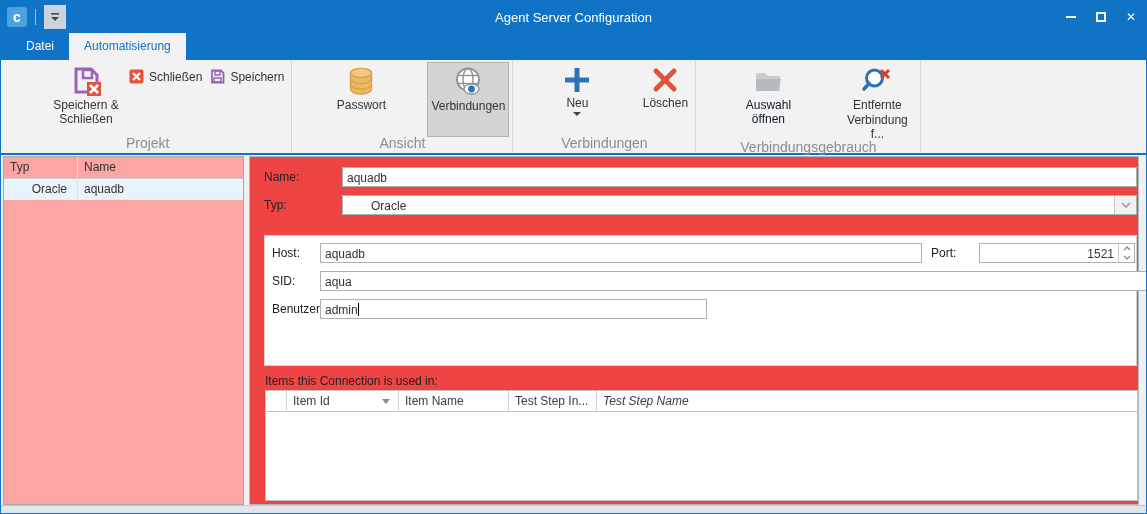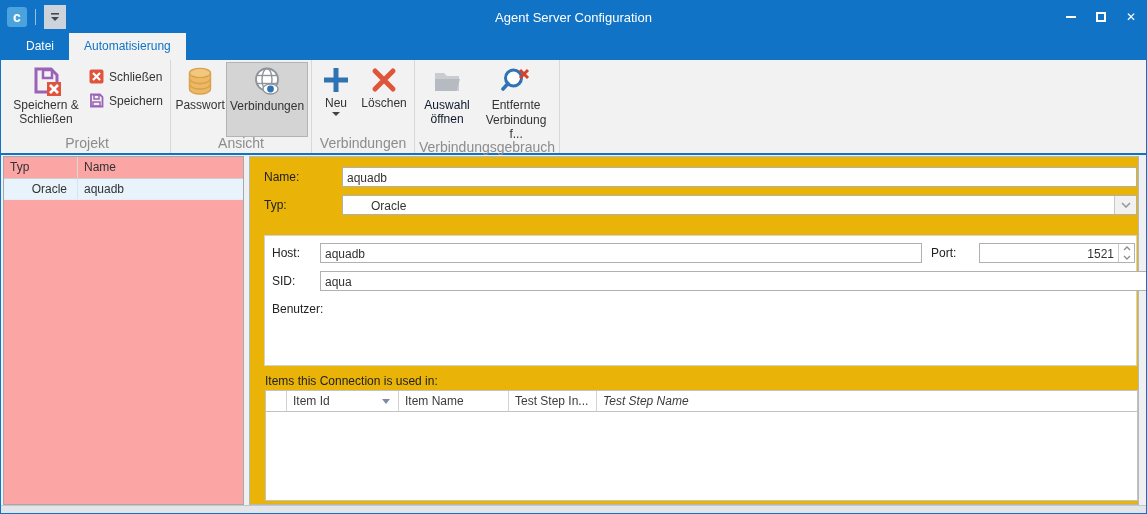--- a/index.html
+++ b/index.html
@@ -30,25 +30,25 @@
   .tab { padding:0 15px; height:27px; line-height:27px; color:#fff; }
   .tab.active { background:#f2f2f2; color:#1073c6; }
 
   
   .ribbon { height:95px; background:#f2f2f2; border-bottom:2px solid #1073c6; display:flex;
             align-items:stretch; padding-left:3px; }
   .rgroup { display:flex; flex-direction:column; border-right:1px solid #d8d8d8; padding:0 3px; }
   .rgroup-content { flex:1; display:flex; align-items:stretch; padding-top:2px; }
   .rgroup-label { height:16px; text-align:center; font-size:14px; color:#8c8c8c; line-height:13px; }
   .btn-big { display:flex; flex-direction:column; align-items:center; padding:3px 3px 0;
-             text-align:center; color:#333; cursor:default; }
+             text-align:center; color:#333; cursor:default;margin-left:40px; }
   .btn-big .lbl { line-height:14px; margin-top:1px; }
   .btn-big.selected { background:#d4d4d4; border:1px solid #b3b3b3; }
   .btn-big.disabled { color:#0f172a; }
-  .small-col { display:flex; flex-direction:column; padding-top:5px; }
+  .small-col { display:flex; flex-direction:row; padding-top:5px; }
   .btn-small { display:flex; align-items:center; height:19px; padding:0 4px; margin-bottom:5px; }
   .btn-small .lbl { margin-left:5px; }
   .tri-down { width:0; height:0; border-left:4px solid transparent; border-right:4px solid transparent;
               border-top:4px solid #444; margin-top:2px; }
 
   
   .content { position:absolute; top:154px; left:0; right:0; bottom:8px; }
   .statusbar { position:absolute; bottom:0; left:0; right:0; height:8px; background:#e3e5e8;
                border-top:1px solid #c4c6c9; }
 
@@ -56,21 +56,21 @@
                 border:1px solid #a3a8ad; }
   .lp-header { display:flex; height:22px; border-bottom:1px solid #cfcfcf; }
   .lp-hcell { padding:3px 6px; border-right:1px solid #d8d8d8; color:#333; }
   .lp-hcell.typ { width:74px; }
   .lp-hcell.name { flex:1; border-right:none; }
   .lp-row { display:flex; height:21px; border-bottom:1px solid #e4eef5; }
   .lp-cell { padding:3px 6px; }
   .lp-cell.typ { width:74px; text-align:right; padding-right:10px; border-right:1px solid #d5e4ee; }
   .lp-cell.name { flex:1; }
 
-  .main-panel { position:absolute; left:248px; right:7px; top:1px; bottom:0; background:#eab308;
+  .main-panel { position:absolute; left:248px; right:7px; top:1px; bottom:0; background:#ef4444;
                 border:1px solid #b3b8bd; }
   .flabel { position:absolute; height:20px; line-height:20px; color:#222; }
   .tinput { position:absolute; height:20px; line-height:18px; background:#fff;
             border:1px solid #b0b0b0; padding:1px 4px; overflow:hidden; white-space:nowrap; }
   .caret { display:inline-block; width:1px; height:13px; background:#000; vertical-align:-2px; }
   .combo { display:flex; align-items:stretch; padding:0; }
   .combo-value { flex:1; line-height:18px; padding:1px 4px 1px 28px; }
   .combo-btn { width:22px; background:#f1f1f1; border-left:1px solid #c6c6c6; display:flex;
                align-items:center; justify-content:center; }
   .groupbox { position:absolute; border:1px solid #d2d2d2; background:#fff; }
@@ -275,20 +275,21 @@
                 <polyline points="1,1 4,4 7,1" fill="none" stroke="#8a9097" stroke-width="1.4"></polyline>
               </svg>
             </div>
           </div>
         </div>
 
         <div class="flabel" style="left:7px; top:35px">SID:</div>
         <div class="tinput" style="left:55px; top:35px; width:964px">aqua</div>
 
         <div class="flabel" style="left:7px; top:63px">Benutzer:</div>
+        <div class="tinput" style="left:55px; top:63px; width:387px"><span>admin</span><span class="caret"></span></div>
       </div>
 
       <div class="usage-caption" style="left:15px; top:217px">Items this Connection is used in:</div>
 
       <div class="usage-table" style="left:15px; top:233px; width:873px; height:111px">
         <div class="ut-header">
           <div class="ut-hcell" style="width:21px"></div>
           <div class="ut-hcell" style="width:112px">
             <span>Item Id</span>
             <span class="filter-tri"></span>

